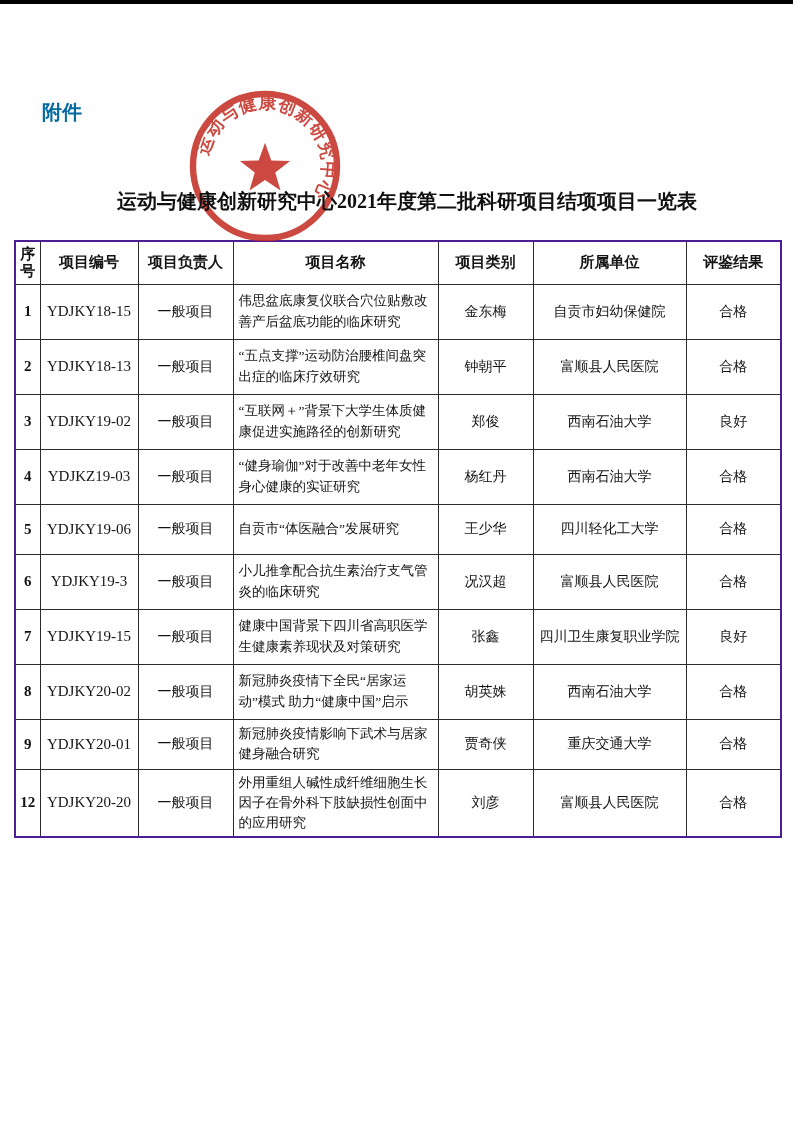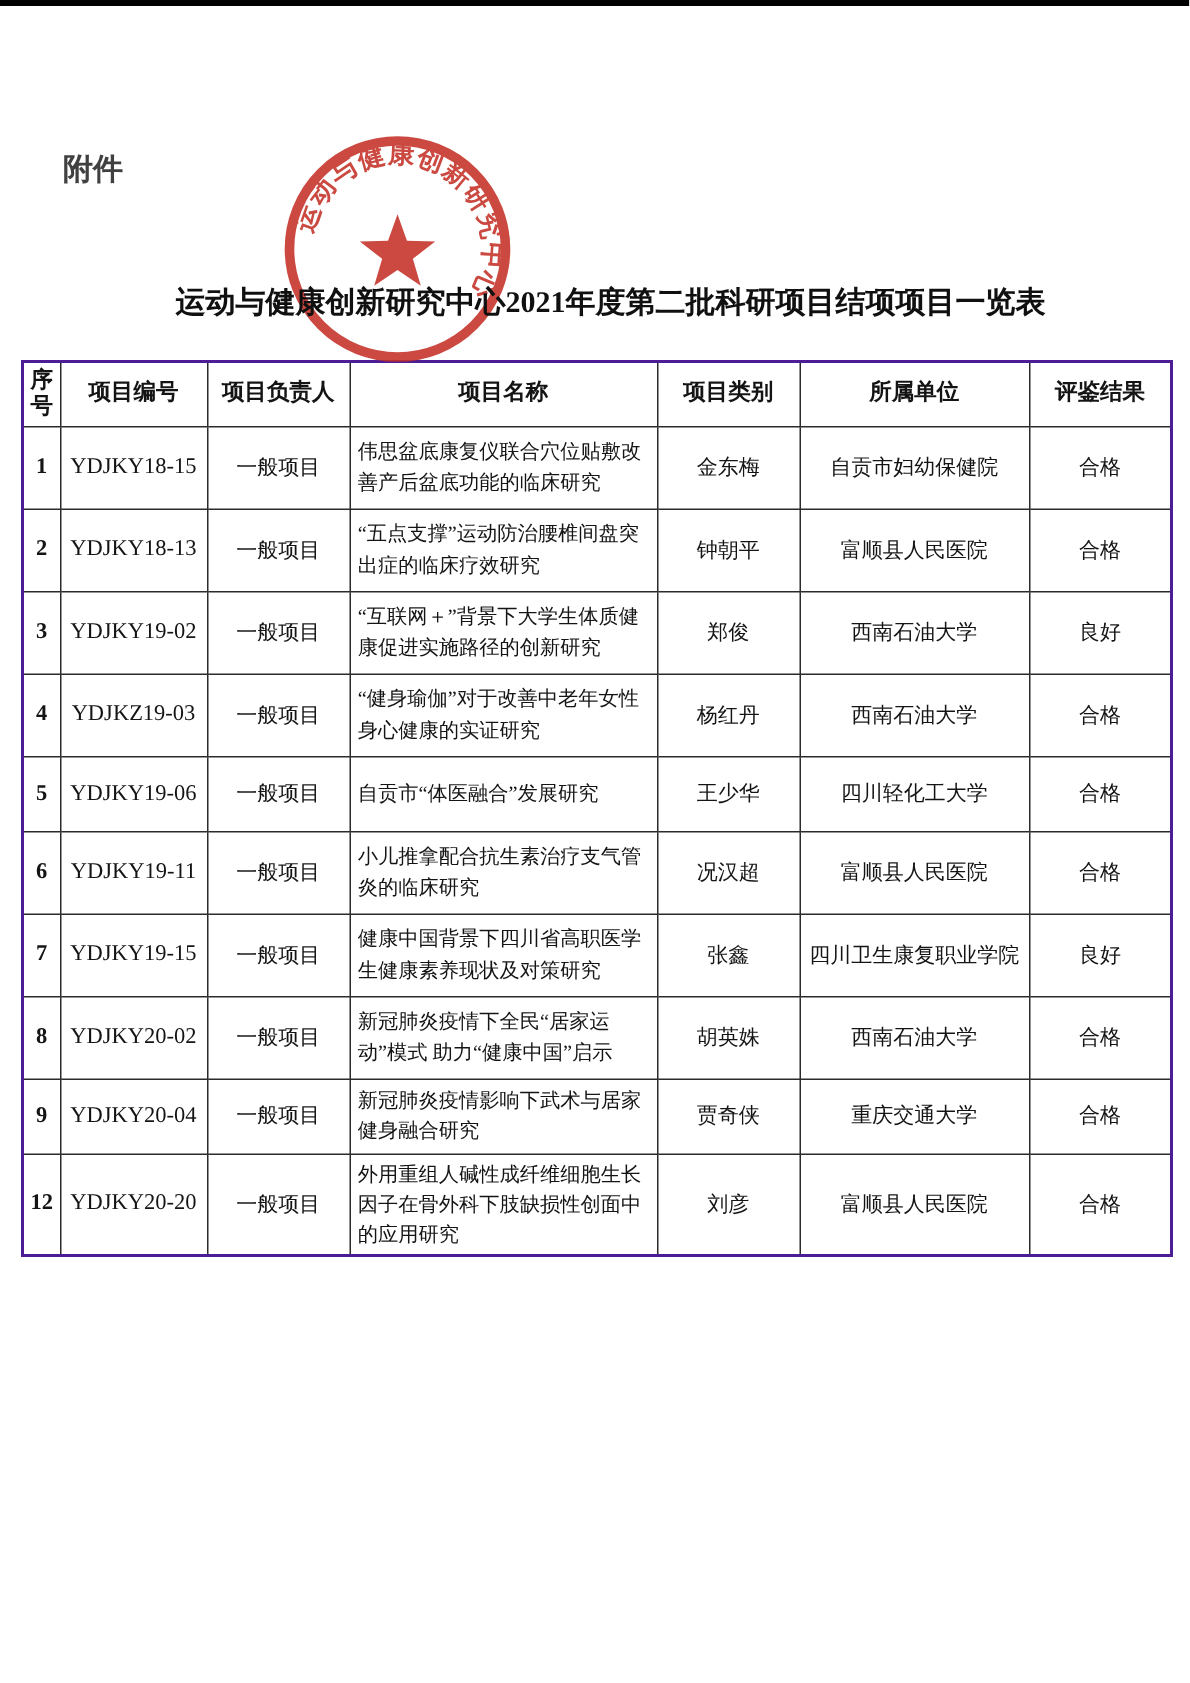--- a/index.html
+++ b/index.html
@@ -5,21 +5,21 @@
   html,body { margin:0; padding:0; background:#ffffff; }
   .page {
     position:relative; width:793px; height:1122px; background:#ffffff;
     font-family:"Liberation Serif","DejaVu Serif",serif; color:#141414; overflow:hidden;
   }
   .top-edge { position:absolute; top:0; left:0; width:793px; height:4px; background:#000; }
 
   .attachment {
     position:absolute; left:42px; top:99px; z-index:4;
     font-family:Liberation Serif, serif;
-    font-size:20px; font-weight:600; color:#404040;
+    font-size:20px; font-weight:600; color:#0369a1;
   }
   .title1 {
     position:absolute; left:175px; top:143px; width:324px; z-index:4;
     text-align:center; font-size:20px; font-weight:bold; color:#101010; letter-spacing:1px;
   }
   .title2 {
     position:absolute; left:18px; top:188px; width:778px; z-index:4;
     text-align:center; font-size:20px; font-weight:bold; color:#101010;
   }
 
@@ -128,21 +128,21 @@
           <td class="col-seq">5</td>
           <td class="col-code">YDJKY19-06</td>
           <td class="col-category">一般项目</td>
           <td class="col-name">自贡市“体医融合”发展研究</td>
           <td class="col-leader">王少华</td>
           <td class="col-unit">四川轻化工大学</td>
           <td class="col-result">合格</td>
         </tr>
         <tr>
           <td class="col-seq">6</td>
-          <td class="col-code">YDJKY19-11</td>
+          <td class="col-code">YDJKY19-3</td>
           <td class="col-category">一般项目</td>
           <td class="col-name">小儿推拿配合抗生素治疗支气管炎的临床研究</td>
           <td class="col-leader">况汉超</td>
           <td class="col-unit">富顺县人民医院</td>
           <td class="col-result">合格</td>
         </tr>
         <tr>
           <td class="col-seq">7</td>
           <td class="col-code">YDJKY19-15</td>
           <td class="col-category">一般项目</td>
@@ -155,21 +155,21 @@
           <td class="col-seq">8</td>
           <td class="col-code">YDJKY20-02</td>
           <td class="col-category">一般项目</td>
           <td class="col-name">新冠肺炎疫情下全民“居家运动”模式 助力“健康中国”启示</td>
           <td class="col-leader">胡英姝</td>
           <td class="col-unit">西南石油大学</td>
           <td class="col-result">合格</td>
         </tr>
         <tr>
           <td class="col-seq">9</td>
-          <td class="col-code">YDJKY20-04</td>
+          <td class="col-code">YDJKY20-01</td>
           <td class="col-category">一般项目</td>
           <td class="col-name">新冠肺炎疫情影响下武术与居家健身融合研究</td>
           <td class="col-leader">贾奇侠</td>
           <td class="col-unit">重庆交通大学</td>
           <td class="col-result">合格</td>
         </tr>
         <tr>
           <td class="col-seq">12</td>
           <td class="col-code">YDJKY20-20</td>
           <td class="col-category">一般项目</td>

